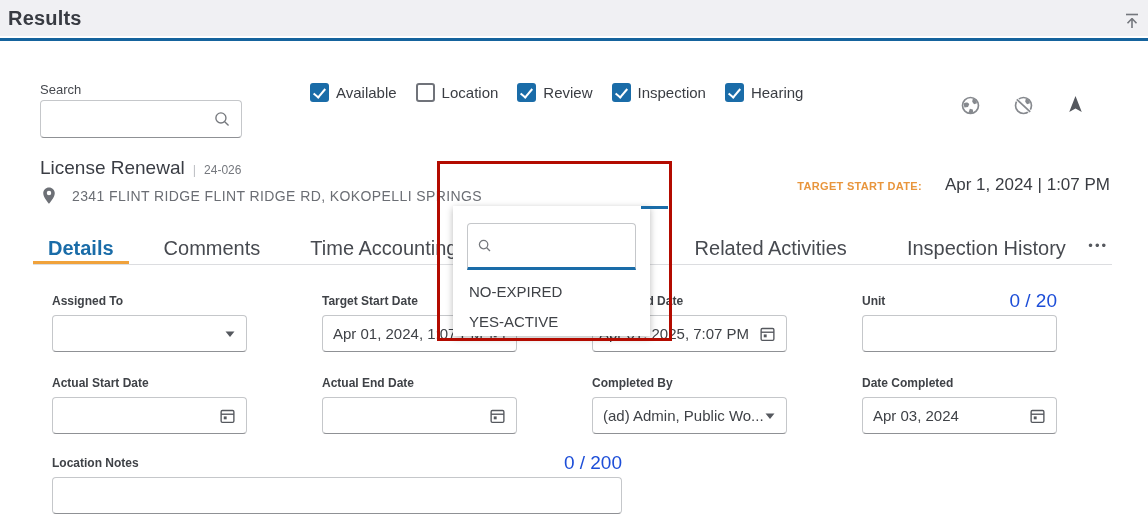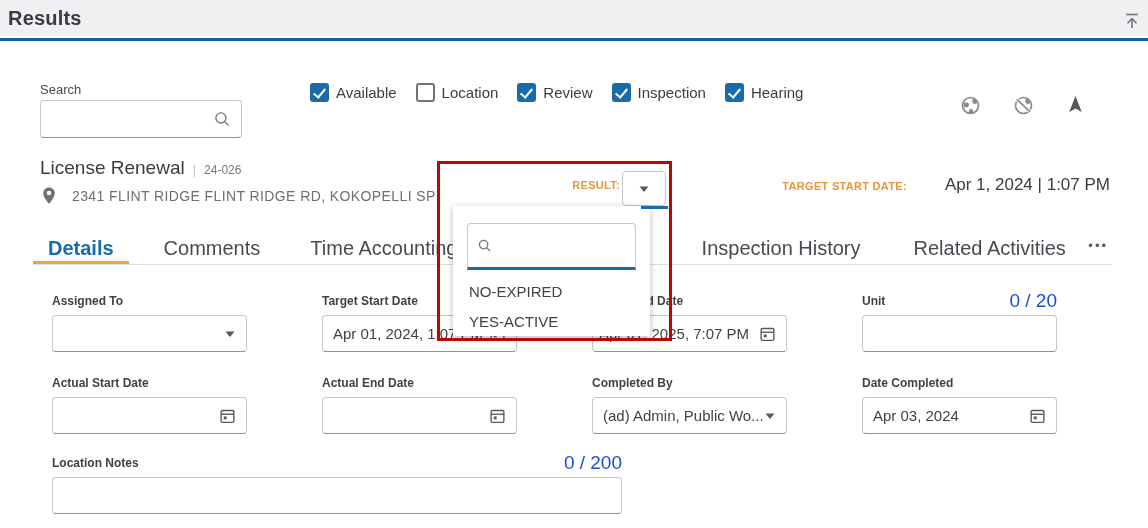--- a/index.html
+++ b/index.html
@@ -34,21 +34,21 @@
   
   .rec-title-row { position:absolute; left:40px; top:157px; display:flex; align-items:baseline; gap:8px; }
   .rec-title { font-size:19px; color:#3a3d44; }
   .rec-divider { font-size:13px; color:#c0c2c6; }
   .rec-number { font-size:12px; color:#75787e; }
   .rec-addr-row { position:absolute; left:40px; top:186px; display:flex; align-items:center; gap:14px; }
   .pin-icon { width:18px; height:20px; }
   .rec-addr { font-size:14px; color:#6b6e74; letter-spacing:.4px; }
   .target-start { position:absolute; top:175px; right:38px; display:flex; align-items:baseline; gap:23px; }
   .target-start .t-lbl { font-size:11px; font-weight:700; color:#e8953c; letter-spacing:.3px; }
-  .target-start .t-val { font-size:17px; color:#393c42;margin-left:15px; }
+  .target-start .t-val { font-size:17px; color:#393c42; }
   
   .tabs { position:absolute; top:234px; left:33px; right:36px; height:31px; display:flex; align-items:stretch; border-bottom:1px solid #dcdde0; }
   .tab { padding:0 15px; font-size:20px; color:#474a50; line-height:28px; border-bottom:3px solid transparent; cursor:pointer; white-space:nowrap; }
   .tab.active { color:#1a6ca8; font-weight:700; border-bottom-color:#f0a23b; }
   .tab-more { margin-left:auto; font-size:13px; letter-spacing:2px; color:#55585e; line-height:24px; cursor:pointer; padding:0 4px; }
   
   .frow { position:absolute; left:52px; display:flex; gap:75px; }
   .frow.r1 { top:293px; } .frow.r2 { top:375px; } .frow.r3 { top:455px; }
   .field { width:195px; }
   .field.wide { width:570px; }
@@ -165,22 +165,22 @@
   <div class="target-start">
     <span class="t-lbl">TARGET START DATE:</span>
     <span class="t-val">Apr 1, 2024 | 1:07 PM</span>
   </div>
 
   <div class="tabs">
     <div class="tab active">Details</div>
     <div class="tab" style="margin-left:20px">Comments</div>
     <div class="tab" style="margin-left:20px">Time Accounting</div>
     <div class="tab" style="margin-left:43px">Attachments</div>
+    <div class="tab" style="margin-left:23px">Related Activities</div>
     <div class="tab" style="margin-left:30px">Inspection History</div>
-    <div class="tab" style="margin-left:23px">Related Activities</div>
     <div class="tab-more">•••</div>
   </div>
 
   <div class="frow r1">
     <div class="field">
       <div class="f-labelline">
           <span class="f-label">Assigned To</span>
         </div>
       <div class="f-input">
         <span class="val"></span>
@@ -298,30 +298,20 @@
       <div class="f-labelline">
         <span class="f-label">Location Notes</span>
         <span class="f-counter">0 / 200</span>
       </div>
       <div class="f-input">
         <span class="val"></span>
       </div>
     </div>
   </div>
 
-  <div class="ov-top">
-    <span class="result-label">RESULT:</span>
-    <div class="result-select">
-      <span class="caret">
-        <svg viewBox="0 0 12 10" width="12" height="10">
-            <path d="M1.5 2.5 L10.5 2.5 L6 8 Z" fill="#55585e"></path>
-          </svg>
-      </span>
-    </div>
-  </div>
   <div class="blue-sliver"></div>
   <div class="panel">
     <div class="panel-search">
       <span>
         <svg viewBox="0 0 20 20" width="15" height="15">
           <circle cx="8.8" cy="8.8" r="5.6" fill="none" stroke="#75787d" stroke-width="1.7"></circle>
           <line x1="13" y1="13" x2="17.3" y2="17.3" stroke="#75787d" stroke-width="1.7"></line>
         </svg>
       </span>
       <input value="" style="">

